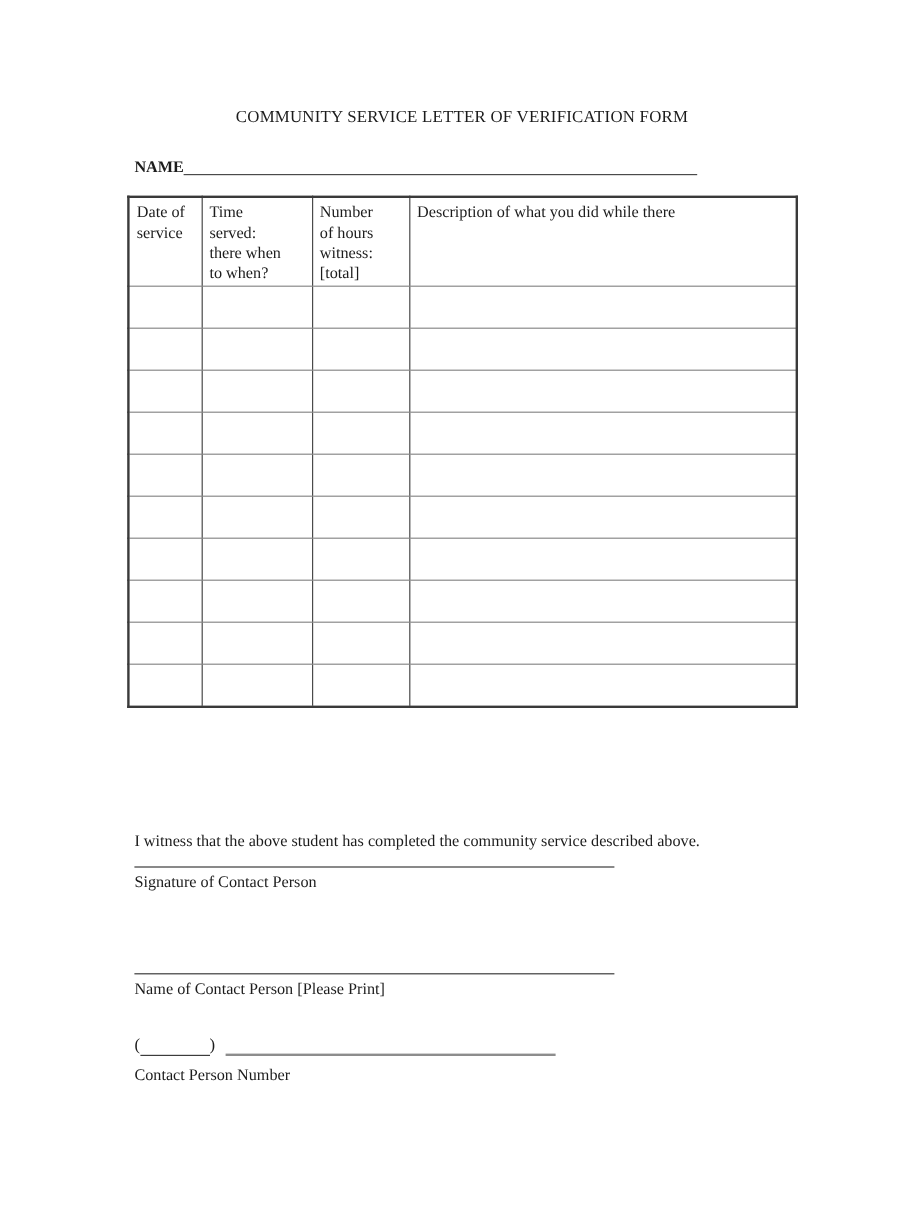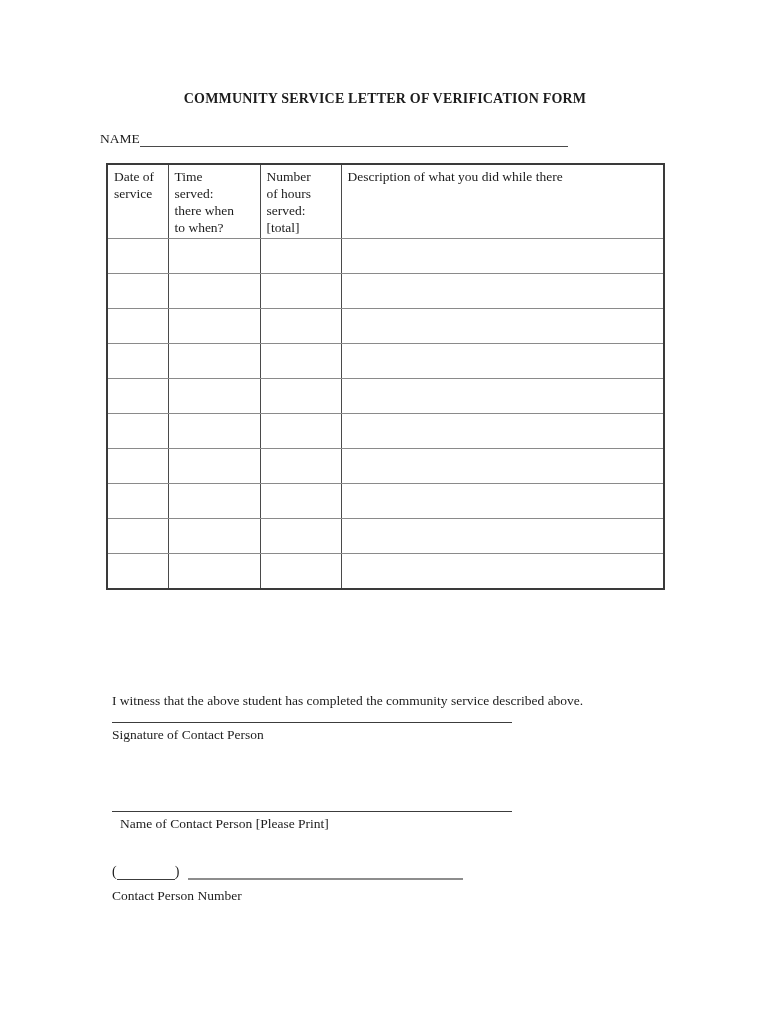--- a/index.html
+++ b/index.html
@@ -13,29 +13,30 @@
     font-family: "Liberation Serif", "DejaVu Serif", serif;
     color: #1c1c1c;
     overflow: hidden;
   }
   .title {
     position: absolute;
     top: 91px; left: 0;
     width: 100%;
     text-align: center;
     font-size: 14px;
+    font-weight: normal;
+    letter-spacing: 0.2px;
+  }
+  .name-row {
+    position: absolute;
+    top: 131px; left: 112px;
+    display: flex;
+    align-items: flex-start;
+    font-size: 13.5px;
     font-weight: bold;
-    letter-spacing: 0.2px;
-  }
-  .name-row {
-    position: absolute;
-    top: 131px; left: 100px;
-    display: flex;
-    align-items: center;
-    font-size: 13.5px;
   }
   .name-line {
     width: 428px;
     height: 15px;
     border-bottom: 1.4px solid #4a4a4a;
   }
   table.service-table {
     position: absolute;
     top: 163px; left: 106px;
     width: 557px;
@@ -72,21 +73,21 @@
     border-top: 1.5px solid #3c3c3c;
   }
   .rule-sig  { top: 722px; }
   .rule-name { top: 811px; }
   .field-label {
     position: absolute;
     left: 112px;
     font-size: 13.5px;
   }
   .label-sig   { top: 727px; font-family: Liberation Serif, serif; }
-  .label-name  { top: 816px; margin-left: 8px; }
+  .label-name  { top: 816px; }
   .label-phone { top: 888px; }
   .phone-row {
     position: absolute;
     top: 862px; left: 112px;
     display: flex;
     align-items: flex-end;
     font-size: 14px;
     height: 18px;
   }
   .paren { line-height: 16px; }
@@ -124,21 +125,21 @@
     <thead>
       <tr>
         <th>Date of
 service</th>
         <th>Time
 served:
 there when
 to when?</th>
         <th>Number
 of hours
-served:
+witness:
 [total]</th>
         <th>Description of what you did while there</th>
       </tr>
     </thead>
     <tbody>
         <tr>
           <td></td>
           <td></td>
           <td></td>
           <td></td>

